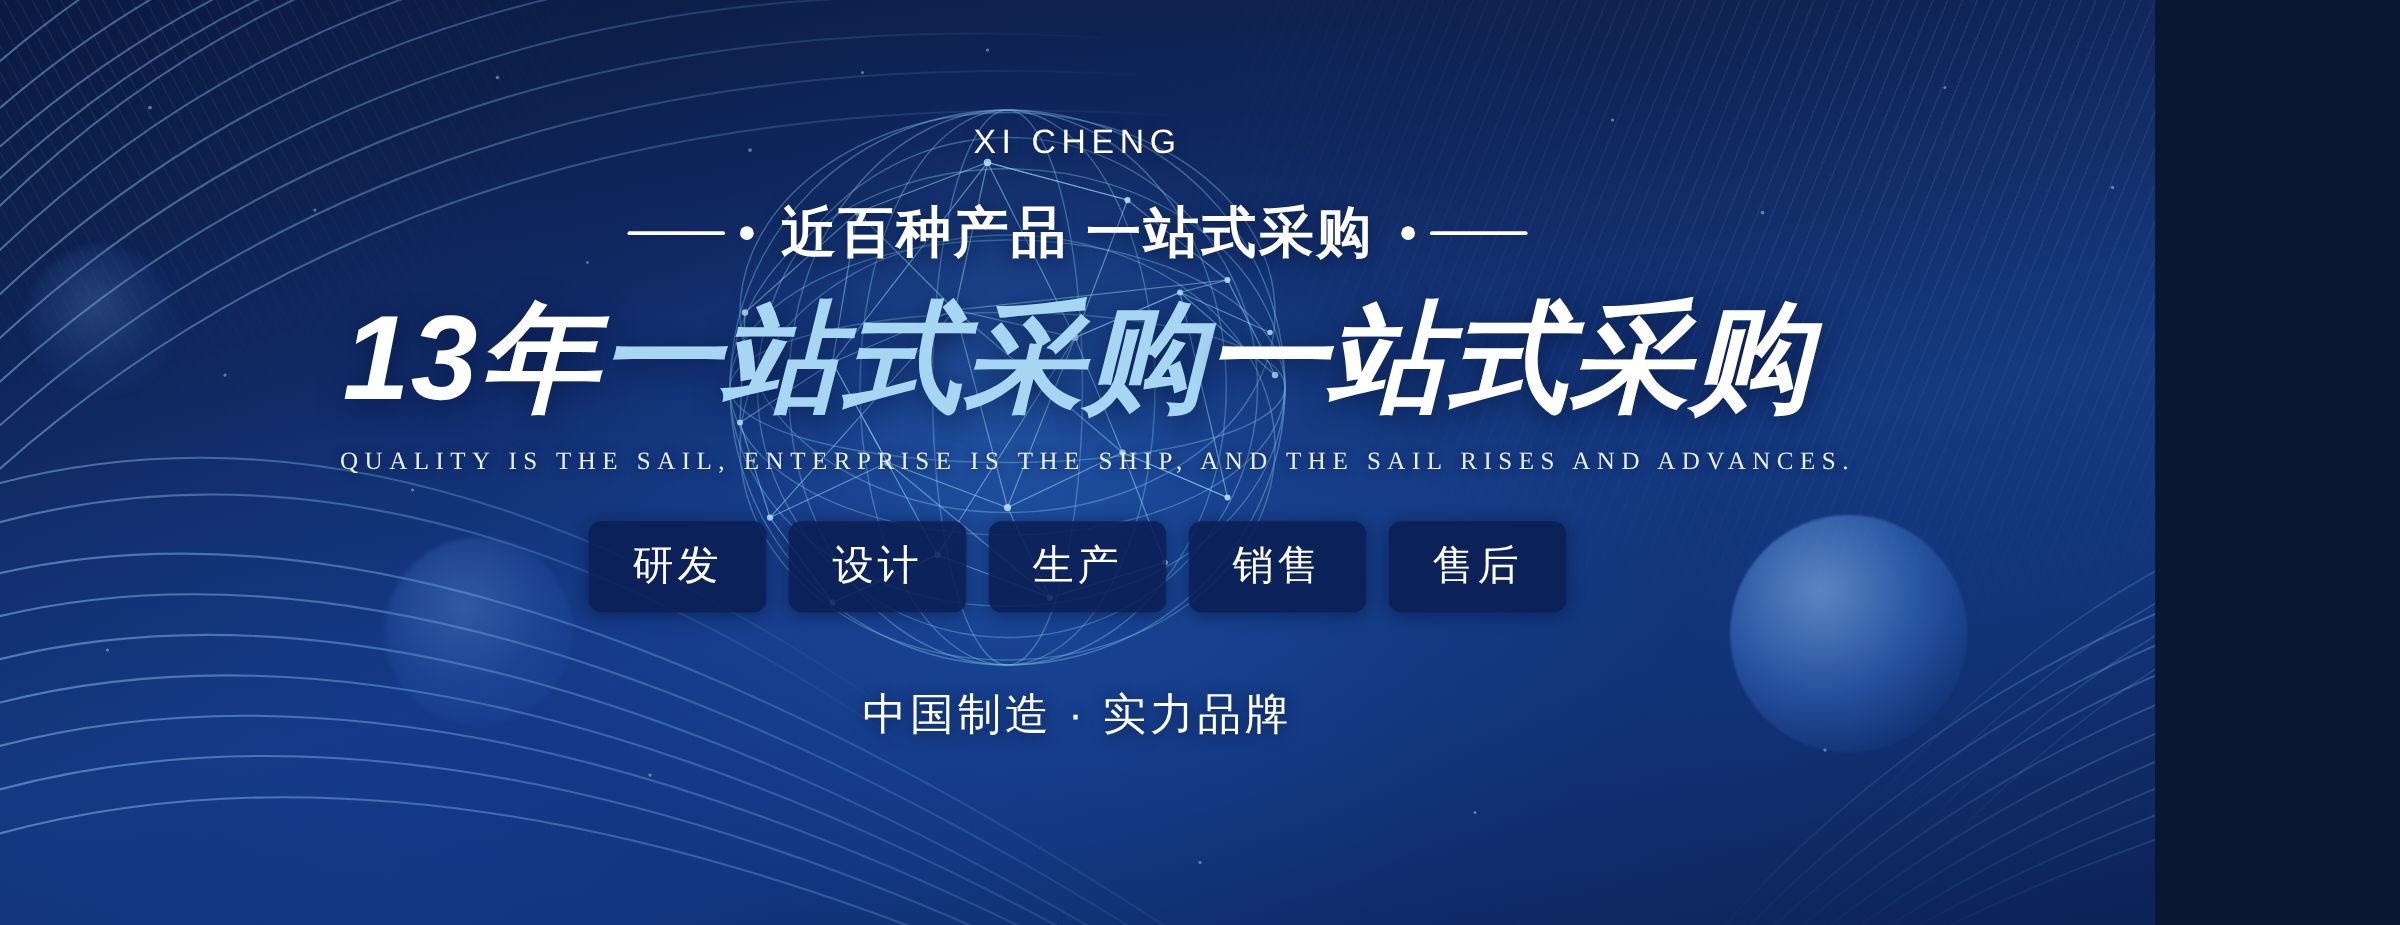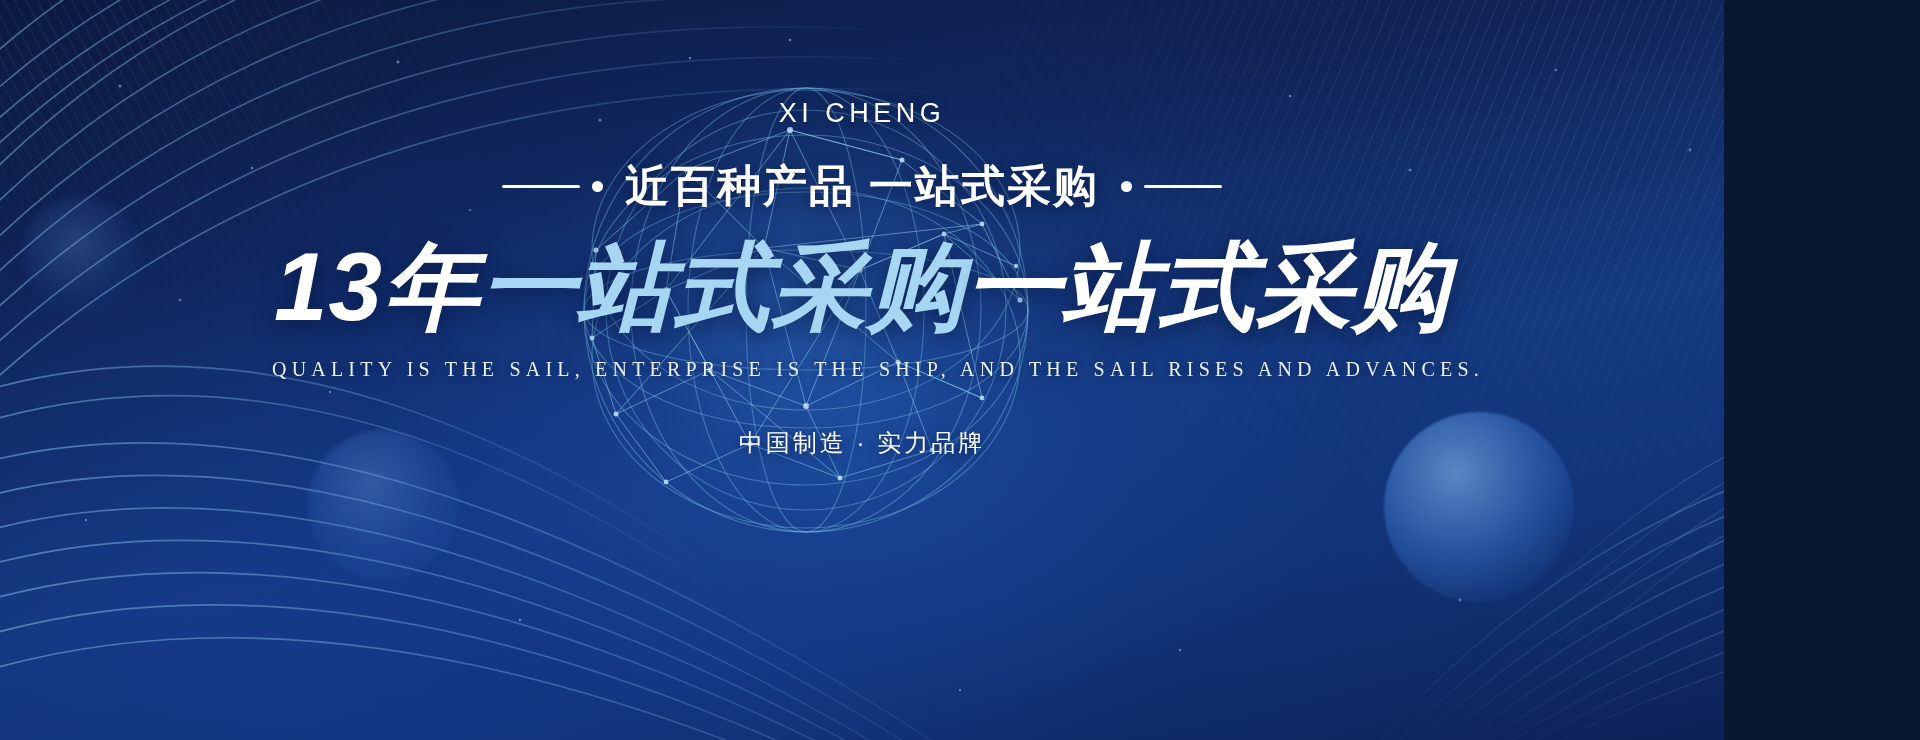--- a/index.html
+++ b/index.html
@@ -166,22 +166,22 @@
     background: rgba(10,30,82,0.88);
     border-radius: 10px;
     color: #ffffff;
     font-size: 33px;
     font-weight: 500;
     letter-spacing: 3px;
     box-shadow: 0 2px 14px rgba(4,14,46,0.45);
   }
 
   .footnote {
-    margin-top: 46px;
-    font-size: 24px;
+    margin-top: 58px;
+    font-size: 35px;
     font-weight: 500;
     letter-spacing: 3px;
     color: #ffffff;
     white-space: nowrap;
     text-shadow: 0 2px 12px rgba(8,26,72,0.85);
   }
 
   svg.bg-svg { position: absolute; inset: 0; width: 1920px; height: 740px; }
 </style>
 </head>
@@ -360,16 +360,23 @@
       <span class="deco right">
         <span class="dot"></span>
         <span class="bar"></span>
       </span>
     </div>
 
     <div class="headline"><span>13年</span><span class="hl-accent">一站式采购</span><span>一站式采购</span></div>
 
     <div class="tagline">QUALITY IS THE SAIL, ENTERPRISE IS THE SHIP, AND THE SAIL RISES AND ADVANCES.</div>
 
+    <div class="pills">
+      <div class="pill">研发</div>
+      <div class="pill">设计</div>
+      <div class="pill">生产</div>
+      <div class="pill">销售</div>
+      <div class="pill">售后</div>
+    </div>
 
     <div class="footnote">中国制造 · 实力品牌</div>
   </div>
 </div>
 
 </body></html>

